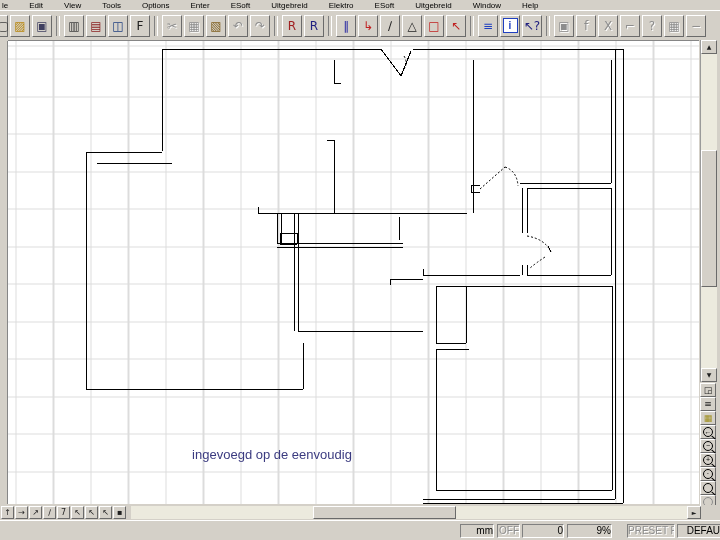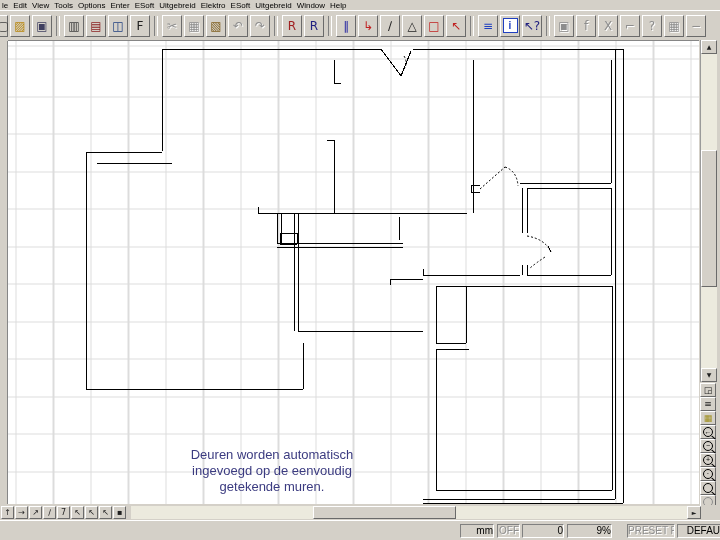--- a/index.html
+++ b/index.html
@@ -1,20 +1,20 @@
 <!DOCTYPE html>
 <html><head>
 <meta charset="utf-8">
 <style>
   html,body{margin:0;padding:0}
   body{width:720px;height:540px;overflow:hidden;background:#d4d0c8;font-family:"Liberation Sans",sans-serif;-webkit-font-smoothing:none}
   #app{position:relative;width:720px;height:540px;overflow:hidden}
 
   
-  #menubar{position:absolute;top:0;left:0;width:720px;height:10px;display:flex;align-items:center;gap:5px;padding-left:2px;font-size:8px;color:#000;white-space:nowrap;overflow:hidden;box-sizing:border-box}
+  #menubar{position:absolute;top:0;left:0;width:720px;height:10px;display:flex;align-items:center;gap:21px;padding-left:2px;font-size:8px;color:#000;white-space:nowrap;overflow:hidden;box-sizing:border-box}
   .menu-item{flex:0 0 auto;cursor:default}
 
   
   #toolbar{position:absolute;top:10px;left:0;width:720px;height:30px;display:flex;align-items:center;border-top:1px solid #fff;box-sizing:border-box;overflow:hidden}
   .tbtn{flex:0 0 auto;width:20px;height:22px;margin-right:2px;background:#d4d0c8;border:1px solid;border-color:#ffffff #6a6a6a #6a6a6a #ffffff;box-sizing:border-box;display:flex;align-items:center;justify-content:center}
   .tbtn.partial{width:8px;border-left:none}
   .glyph{font-family:"DejaVu Sans",sans-serif;font-size:12px;line-height:1;color:#202020}
   .dis{color:#8d8d8d !important;text-shadow:1px 1px 0 #fff}
   .tsep{flex:0 0 auto;width:2px;height:20px;margin:0 4px 0 2px;border-left:1px solid #808080;border-right:1px solid #ffffff}
   .info-box{width:13px;height:13px;border:1px solid #2040c0;background:#fff;color:#2040c0;font-weight:bold;font-size:10px;line-height:1;display:flex;align-items:center;justify-content:center}
@@ -177,23 +177,21 @@
       <div class="tbtn">
         <span class="glyph dis">▦</span>
       </div>
       <div class="tbtn">
         <span class="glyph dis">−</span>
       </div>
     </div>
 
   <div id="canvas">
     <div id="annotation" style="color: rgb(59, 59, 128);">
-      <div>Deuren worden automatisch</div>
       <div>ingevoegd op de eenvoudig</div>
-      <div>getekende muren.</div>
     </div>
   </div>
 
   <div id="vscroll">
     <div class="sb-btn" style="top:0">
       <span class="glyph" style="font-size:6px">▲</span>
     </div>
     <div id="vthumb"></div>
     <div class="sb-btn" style="top:328px">
       <span class="glyph" style="font-size:6px">▼</span>

